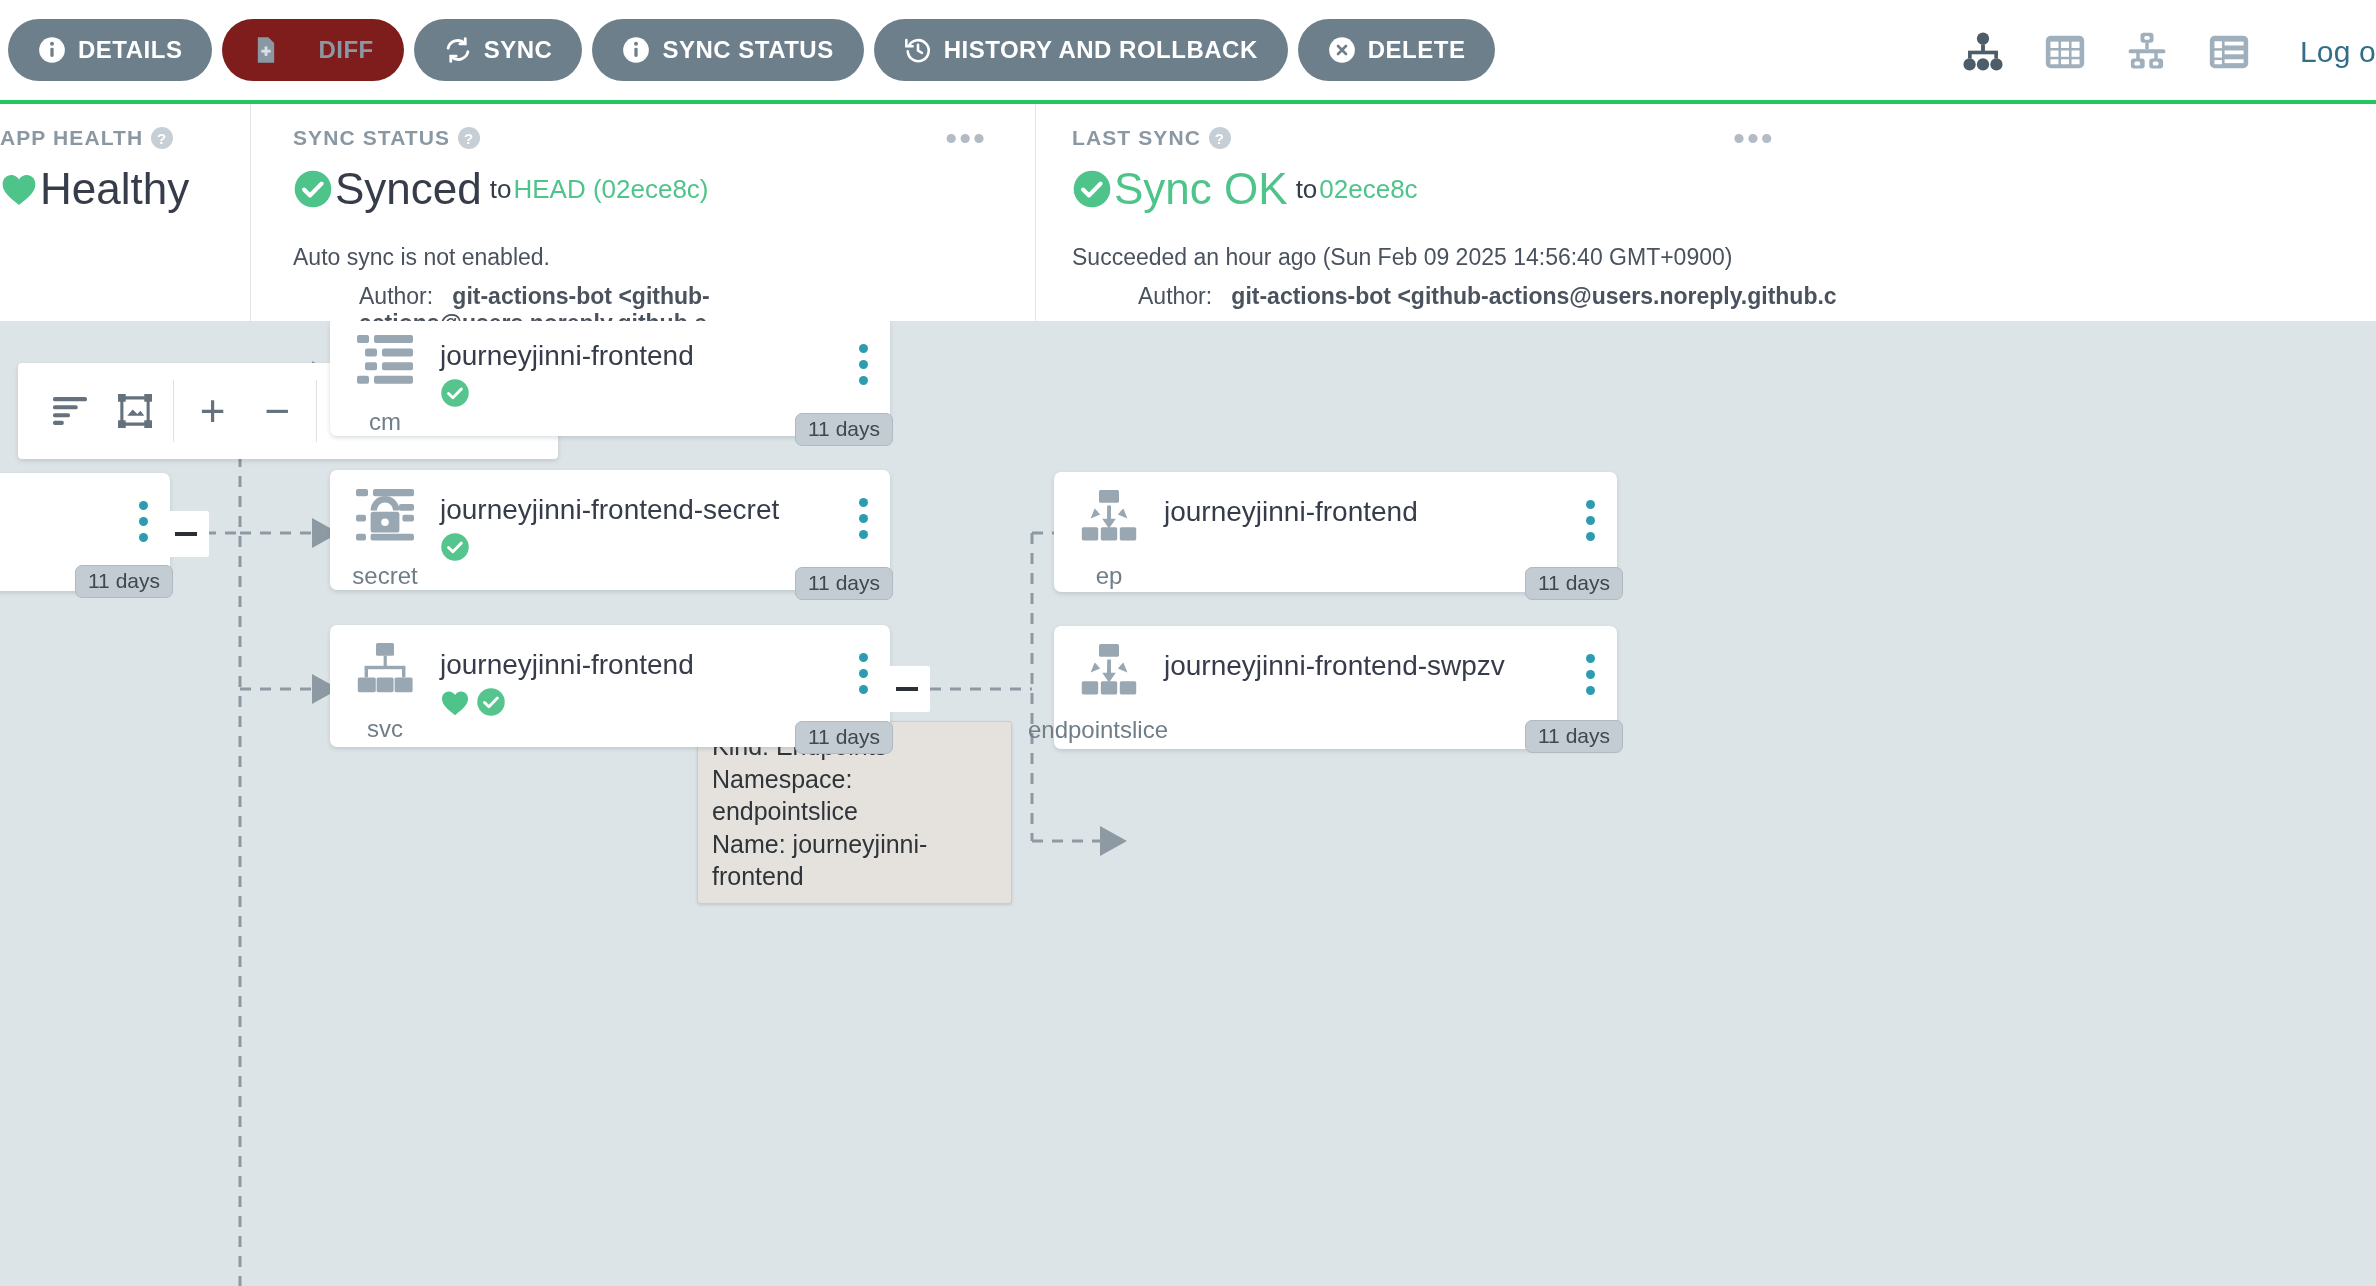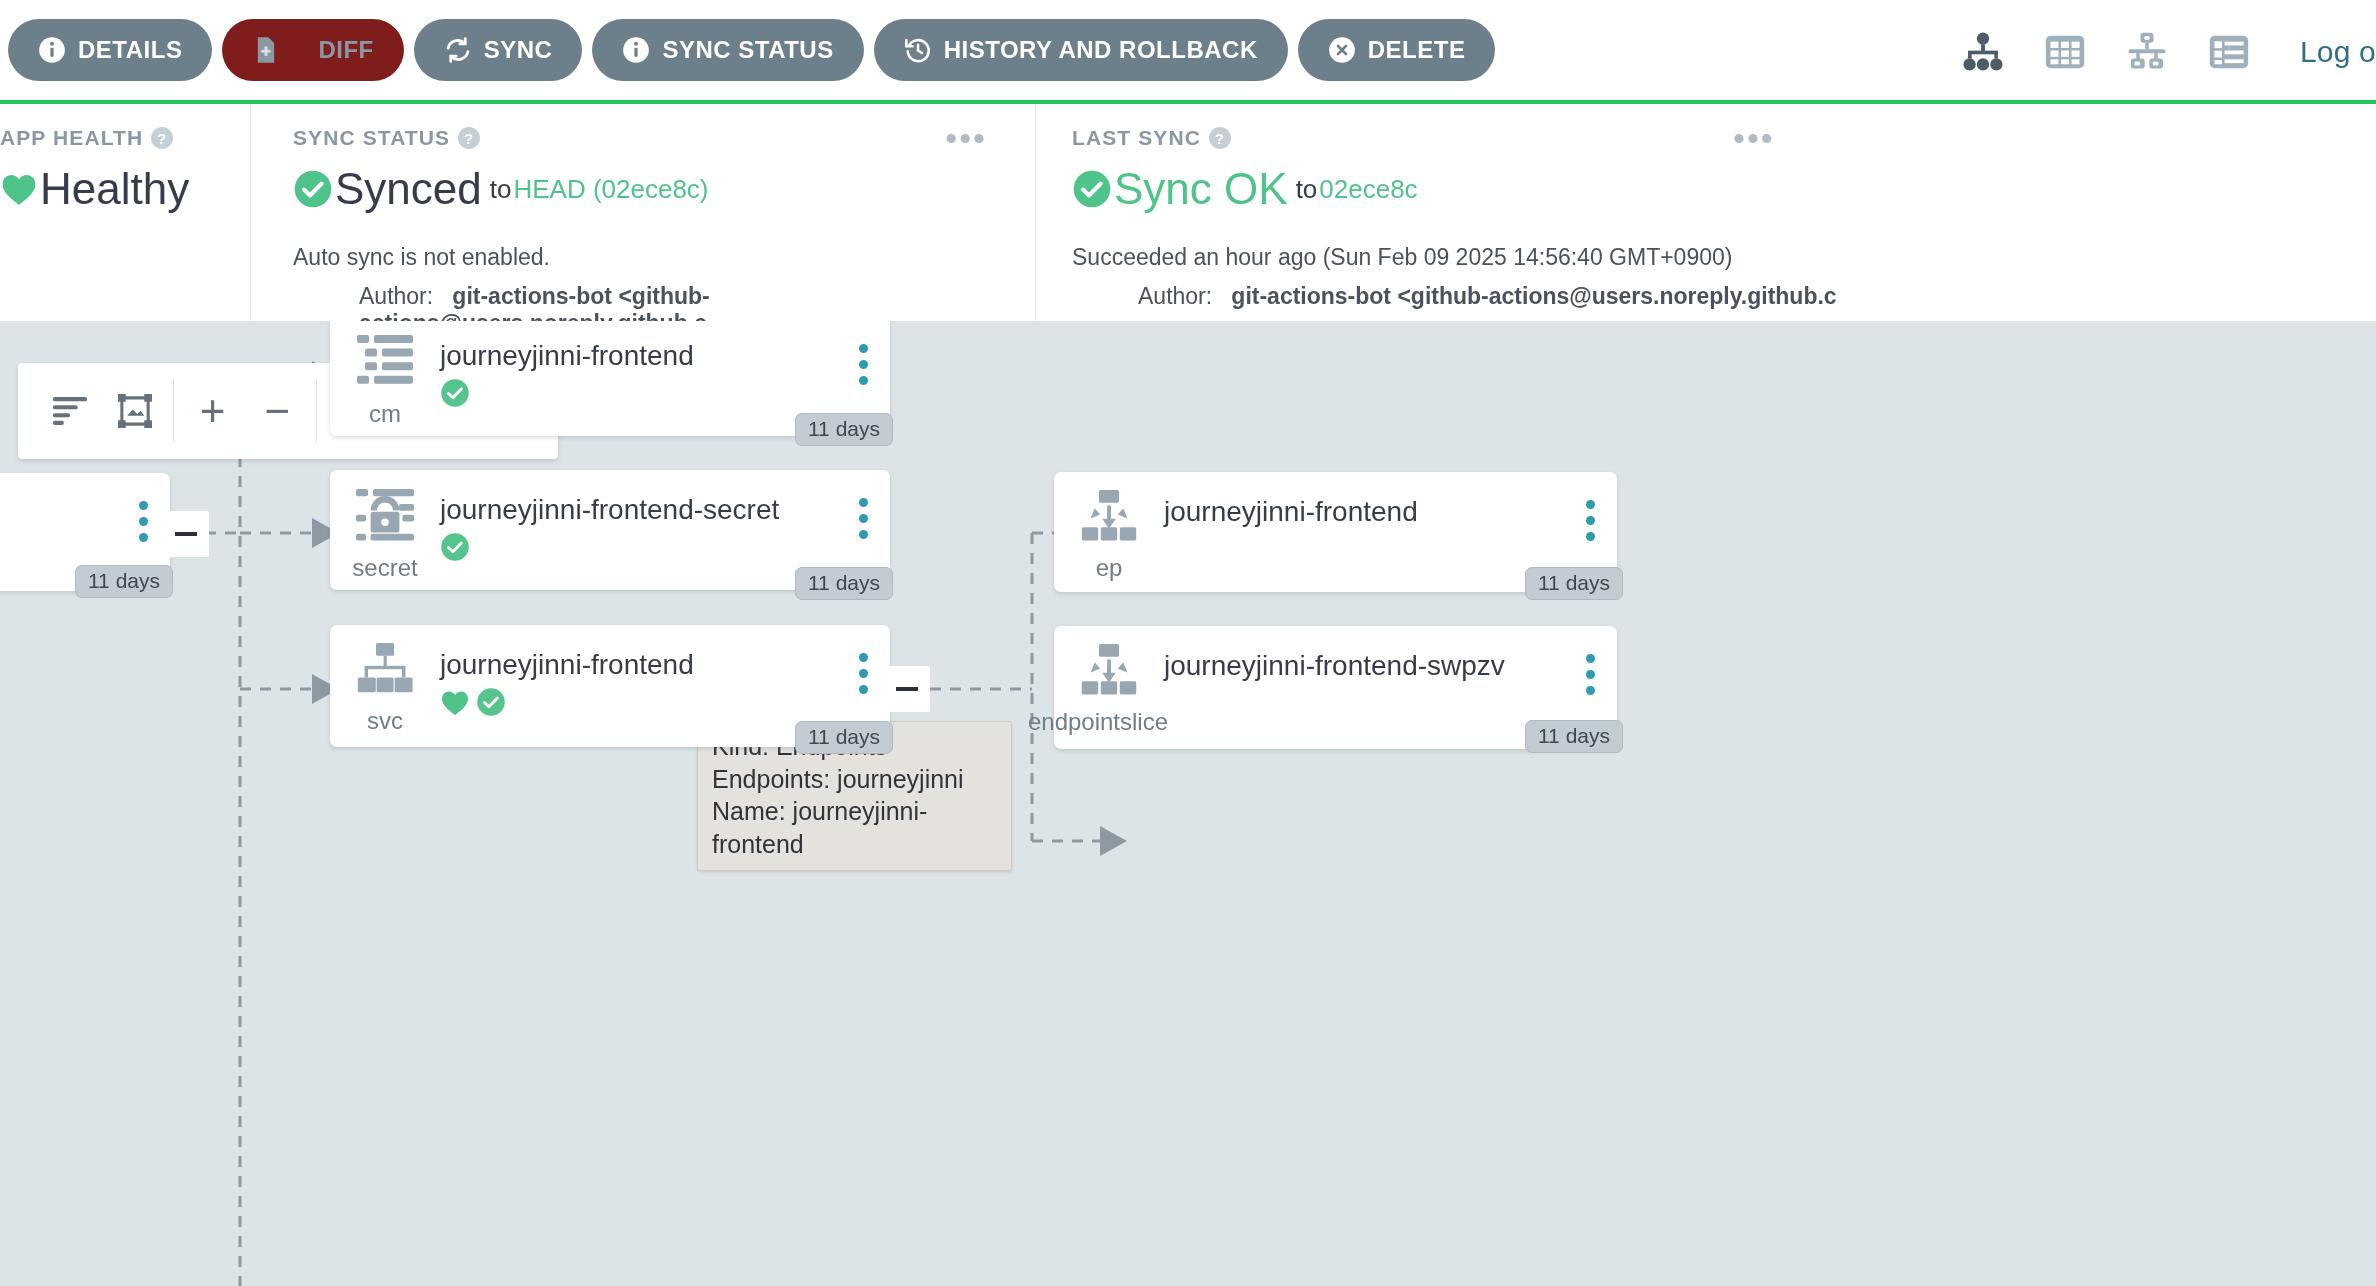--- a/index.html
+++ b/index.html
@@ -132,21 +132,21 @@
     border-radius: 7px;
     box-shadow: 0 2px 4px rgba(90,110,120,0.22);
     display: flex; align-items: flex-start;
   }
   .node-icon {
     width: 110px; flex: 0 0 110px;
     padding-top: 18px;
     display: flex; flex-direction: column; align-items: center;
     color: #98a7b1;
   }
-  .node-kind { font-size: 24px; color: #6f7e88; margin-top: 12px; white-space: nowrap; }
+  .node-kind { font-size: 24px; color: #6f7e88; margin-top: 20px; white-space: nowrap; }
   .node-body { flex: 1; padding-top: 24px; }
   .node-title { font-size: 28px; color: #363c4a; white-space: nowrap; }
   .badges { display: flex; align-items: center; gap: 6px; margin-top: 6px; }
   .badge-heart { width: 30px; height: 27px; }
   .badge-check { width: 30px; height: 30px; }
   .kebab-v {
     position: absolute; right: 22px; top: 28px;
     display: flex; flex-direction: column; gap: 7px; cursor: pointer;
   }
   .kebab-v i { width: 9px; height: 9px; border-radius: 50%; background: #2d9cb0; display:block; }
@@ -438,21 +438,21 @@
         <circle cx="9.2" cy="9.2" r="6.3" fill="#4c555f" stroke="none"></circle>
         <path d="M7 9.2h4.4" stroke="#ffffff" stroke-width="1.9"></path>
         <path d="M13.9 13.9L20 20"></path>
       </svg>
     </div>
     <div class="zoombox">100%</div>
   </div>
 
   <div class="tooltip">
     <div>Kind: Endpoints</div>
-    <div>Endpoints: journeyjinni</div>
+    <div>Namespace: endpointslice</div>
     <div>Name: journeyjinni-frontend</div>
   </div>
 
   <div class="node" style="left:-160px; top:152px; width:330px; height:118px;">
     <div class="kebab-v">
         <i></i>
         <i></i>
         <i></i>
       </div>
   </div>

